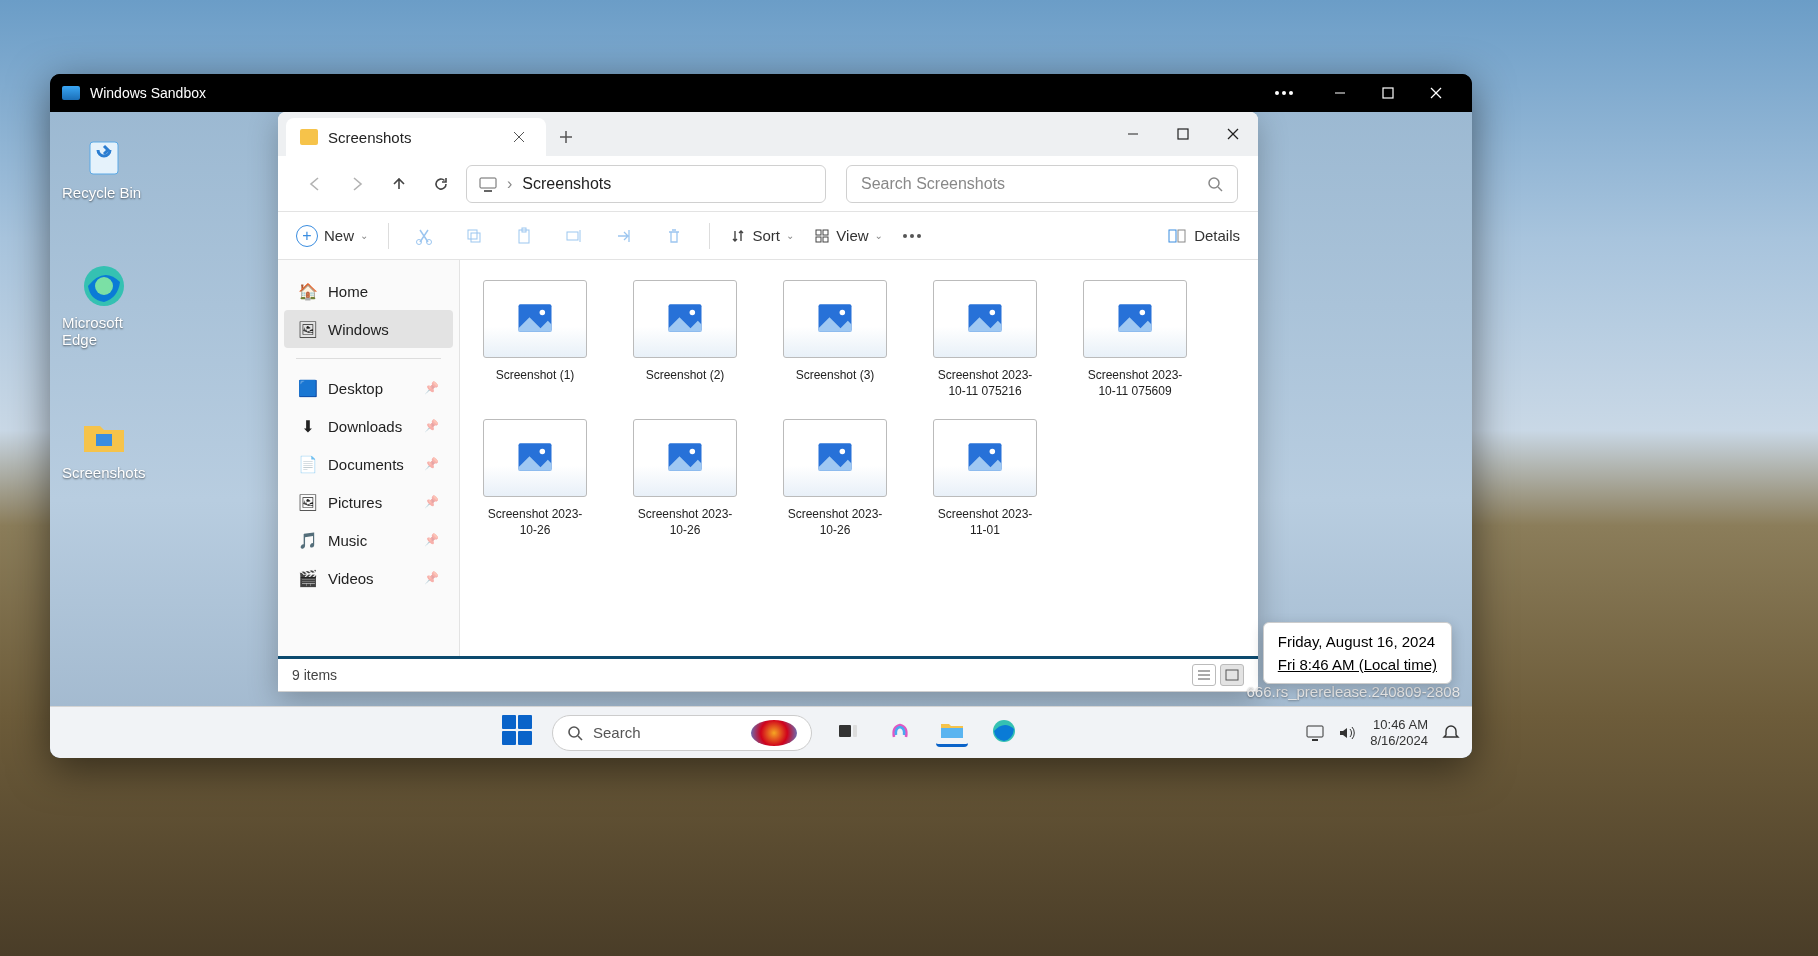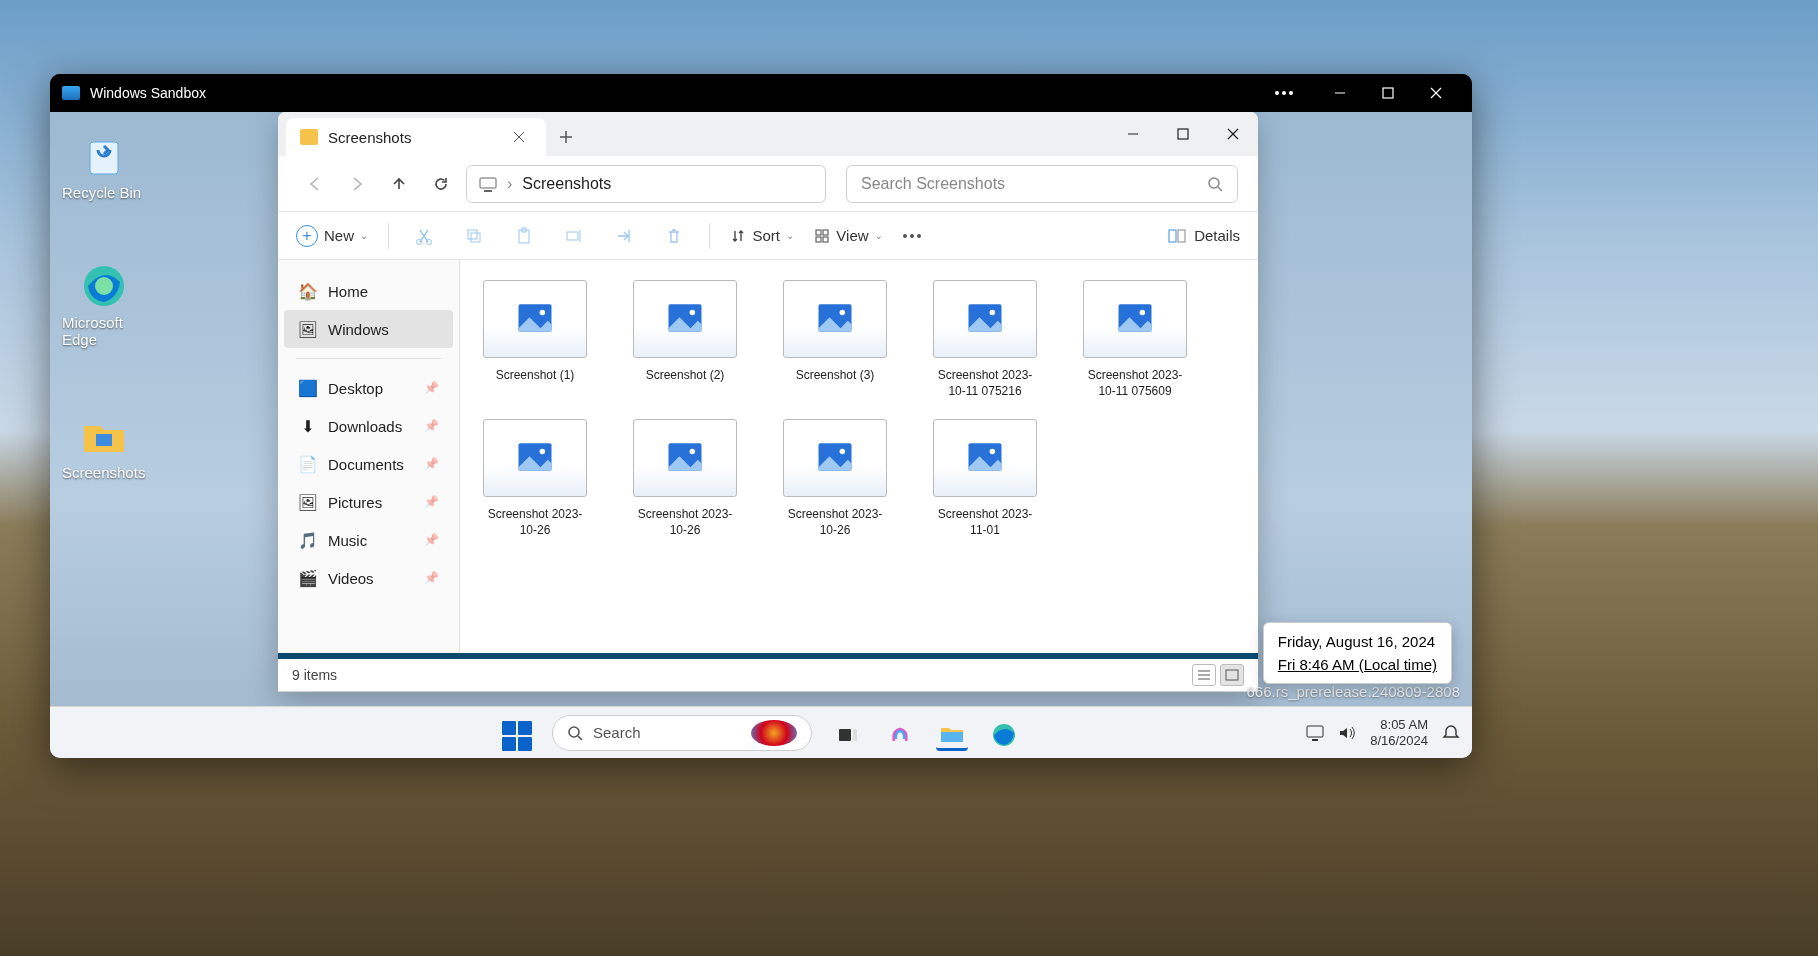--- a/index.html
+++ b/index.html
@@ -97,28 +97,28 @@
 .sidebar .sitem .pin{margin-left:auto;opacity:.4;font-size:12px;}
 .sidebar hr{border:none;border-top:1px solid #ddd;margin:10px 18px;}
 .sitem .sico{width:20px;height:20px;display:flex;align-items:center;justify-content:center;font-size:16px;}
 
 .filegrid{flex:1;padding:20px;overflow-y:auto;display:flex;flex-wrap:wrap;gap:20px 40px;align-content:flex-start;}
 .file{width:110px;text-align:center;font-size:12px;color:#222;}
 .file .thumb{width:104px;height:78px;border:1px solid #bbb;border-radius:3px;background:linear-gradient(#fff 60%,#e8f0f8);display:flex;align-items:center;justify-content:center;margin:0 auto 10px;}
 .file .thumb svg{width:44px;height:44px;}
 .file .fname{line-height:1.3;word-wrap:break-word;}
 
-.statusbar{height:30px;border-top:6px solid #0c4a6e;display:flex;align-items:center;padding:16px 14px;font-size:14px;color:#444;}
+.statusbar{height:30px;border-top:3px solid #0c4a6e;display:flex;align-items:center;padding:16px 14px;font-size:14px;color:#444;}
 .statusbar .viewsw{margin-left:auto;display:flex;gap:4px;}
 .statusbar .viewsw .vs{width:24px;height:22px;border:1px solid #bbb;border-radius:3px;display:flex;align-items:center;justify-content:center;}
 .statusbar .viewsw .vs.sel{background:#e3e3e3;}
 
 
 .taskbar{position:absolute;left:0;right:0;bottom:0;height:52px;background:#f1f3f6;border-top:1px solid #d4d4d4;display:flex;align-items:center;padding:0 12px;}
-.tb-center{position:absolute;left:50%;transform:translateX(-50%);display:flex;align-items:flex-end;gap:20px;}
+.tb-center{position:absolute;left:50%;transform:translateX(-50%);display:flex;align-items:flex-start;gap:20px;}
 .tb-start{width:30px;height:30px;display:grid;grid-template-columns:1fr 1fr;grid-template-rows:1fr 1fr;gap:2px;}
 .tb-start span{background:#0a63c9;border-radius:1px;}
 .tb-search{width:260px;height:36px;background:#fff;border-radius:20px;border:1px solid #ccc;display:flex;align-items:center;padding:0 14px;gap:10px;font-size:15px;color:#555;}
 .tb-search .meteor{margin-left:auto;width:46px;height:26px;background:radial-gradient(circle,#f5a623,#d0021b,#4a90e2);border-radius:50%;filter:blur(.5px);}
 .tb-icon{width:32px;height:32px;border-radius:4px;display:flex;align-items:center;justify-content:center;}
 .tb-right{margin-left:auto;display:flex;align-items:center;gap:14px;color:#333;font-size:13px;}
 .tb-clock{text-align:right;line-height:1.2;}
 
 
 .tooltip{position:absolute;right:20px;bottom:74px;background:#fff;border:1px solid #ccc;border-radius:6px;padding:10px 14px;box-shadow:0 4px 14px rgba(0,0,0,.2);font-size:15px;}
@@ -546,21 +546,21 @@
       <div class="tb-right">
         <svg width="18" height="16">
             <rect x="1" y="1" width="16" height="11" rx="1" fill="none" stroke="#333"></rect>
             <line x1="6" y1="15" x2="12" y2="15" stroke="#333" stroke-width="2"></line>
           </svg>
         <svg width="18" height="16">
             <path d="M2 6v4h3l4 3V3L5 6z" fill="#333"></path>
             <path d="M12 4a6 6 0 0 1 0 8M14 2a9 9 0 0 1 0 12" fill="none" stroke="#333"></path>
           </svg>
         <div class="tb-clock">
-          <div>8:05 AM</div>
+          <div>10:46 AM</div>
           <div>8/16/2024</div>
         </div>
         <svg width="18" height="18">
             <path d="M9 2a5 5 0 0 1 5 5v4l2 2H2l2-2V7a5 5 0 0 1 5-5z" fill="none" stroke="#333" stroke-width="1.4"></path>
           </svg>
       </div>
     </div>
   </div>
 </div>
 

